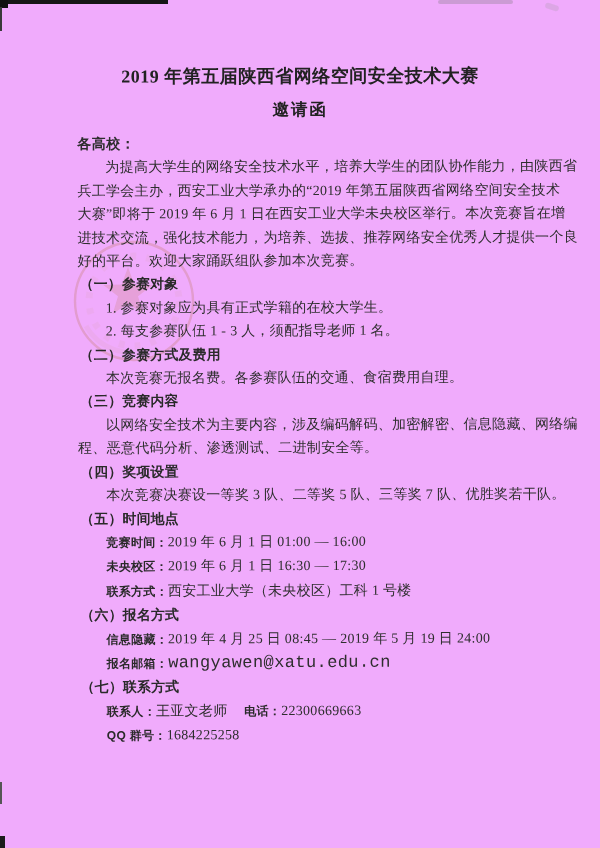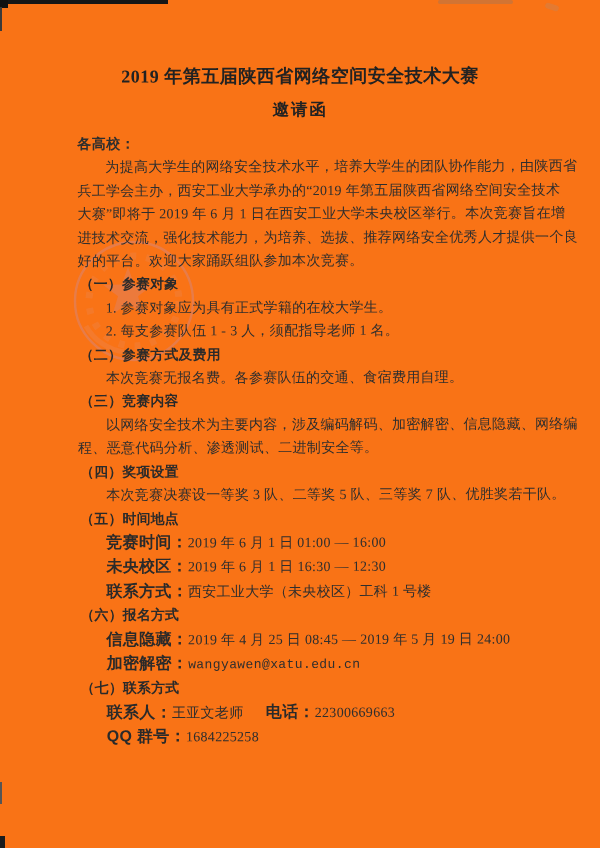--- a/index.html
+++ b/index.html
@@ -2,21 +2,21 @@
 <html><head>
 <meta charset="utf-8">
 <style>
   html,body{margin:0;padding:0;}
   body{
     width:600px;height:848px;overflow:hidden;
     background:#fcfcfb;
     font-family:"Liberation Serif","DejaVu Serif",serif;
     color:#2e2e2e;
   }
-  .scan{position:relative;width:600px;height:848px;background:#f97316;overflow:hidden;}
+  .scan{position:relative;width:600px;height:848px;background:#f0abfc;overflow:hidden;}
 
   
   .artifact{position:absolute;pointer-events:none;}
   .top-strip{left:0;top:0;width:168px;height:4px;background:#161616;}
   .top-strip2{left:0;top:0;width:8px;height:8px;background:#111;}
   .top-smudge{left:438px;top:0;width:75px;height:4px;background:rgba(120,120,120,.30);border-radius:2px;}
   .top-speck{left:545px;top:4px;width:14px;height:6px;background:rgba(150,150,150,.22);border-radius:3px;transform:rotate(18deg);}
   .left-sliver{left:0;top:7px;width:2px;height:24px;background:#3a3a3a;}
   .left-sliver2{left:0;top:782px;width:2px;height:22px;background:#555;}
   .corner-mark{left:0;top:836px;width:5px;height:12px;background:#1c1c1c;}
@@ -40,24 +40,24 @@
   }
   .line{margin:0;font-size:14px;line-height:23.4px;letter-spacing:.3px;white-space:nowrap;}
   .indent{padding-left:28px;}
   .heading{
     font-family:"Liberation Sans","DejaVu Sans",sans-serif;
     font-weight:bold;font-size:13.8px;padding-left:2px;color:#2a2a2a;
   }
   .salutation{font-weight:bold;letter-spacing:.5px;}
   .lbl{
     font-family:"Liberation Sans","DejaVu Sans",sans-serif;
-    font-weight:bold;font-size:16px;color:#2a2a2a;
+    font-weight:bold;font-size:12px;color:#2a2a2a;
   }
   .lbl-gap{margin-left:1.4em;margin-top:39px;}
-  .mono{font-family:"Liberation Mono","DejaVu Sans Mono",monospace;font-size:13px;letter-spacing:.4px;}
+  .mono{font-family:"Liberation Mono","DejaVu Sans Mono",monospace;font-size:17px;letter-spacing:.4px;}
 </style>
 </head>
 <body>
 
 <div class="scan">
 
   <div class="artifact top-strip"></div>
   <div class="artifact top-strip2"></div>
   <div class="artifact top-smudge"></div>
   <div class="artifact top-speck"></div>
@@ -94,25 +94,25 @@
 
     <p class="line heading">（三）竞赛内容</p>
     <p class="line indent">以网络安全技术为主要内容，涉及编码解码、加密解密、信息隐藏、网络编</p>
     <p class="line">程、恶意代码分析、渗透测试、二进制安全等。</p>
 
     <p class="line heading">（四）奖项设置</p>
     <p class="line indent">本次竞赛决赛设一等奖 3 队、二等奖 5 队、三等奖 7 队、优胜奖若干队。</p>
 
     <p class="line heading">（五）时间地点</p>
     <p class="line indent"><span class="lbl">竞赛时间：</span><span>2019 年 6 月 1 日 01:00 — 16:00</span></p>
-    <p class="line indent"><span class="lbl">未央校区：</span><span>2019 年 6 月 1 日 16:30 — 12:30</span></p>
+    <p class="line indent"><span class="lbl">未央校区：</span><span>2019 年 6 月 1 日 16:30 — 17:30</span></p>
     <p class="line indent"><span class="lbl">联系方式：</span><span>西安工业大学（未央校区）工科 1 号楼</span></p>
 
     <p class="line heading">（六）报名方式</p>
     <p class="line indent"><span class="lbl">信息隐藏：</span><span>2019 年 4 月 25 日 08:45 — 2019 年 5 月 19 日 24:00</span></p>
-    <p class="line indent"><span class="lbl">加密解密：</span><span class="mono">wangyawen@xatu.edu.cn</span></p>
+    <p class="line indent"><span class="lbl">报名邮箱：</span><span class="mono">wangyawen@xatu.edu.cn</span></p>
 
     <p class="line heading">（七）联系方式</p>
     <p class="line indent"><span class="lbl">联系人：</span><span>王亚文老师</span><span class="lbl lbl-gap">电话：</span><span>22300669663</span></p>
     <p class="line indent"><span class="lbl">QQ 群号：</span><span>1684225258</span></p>
 
   </div>
 </div>
 
 </body></html>

